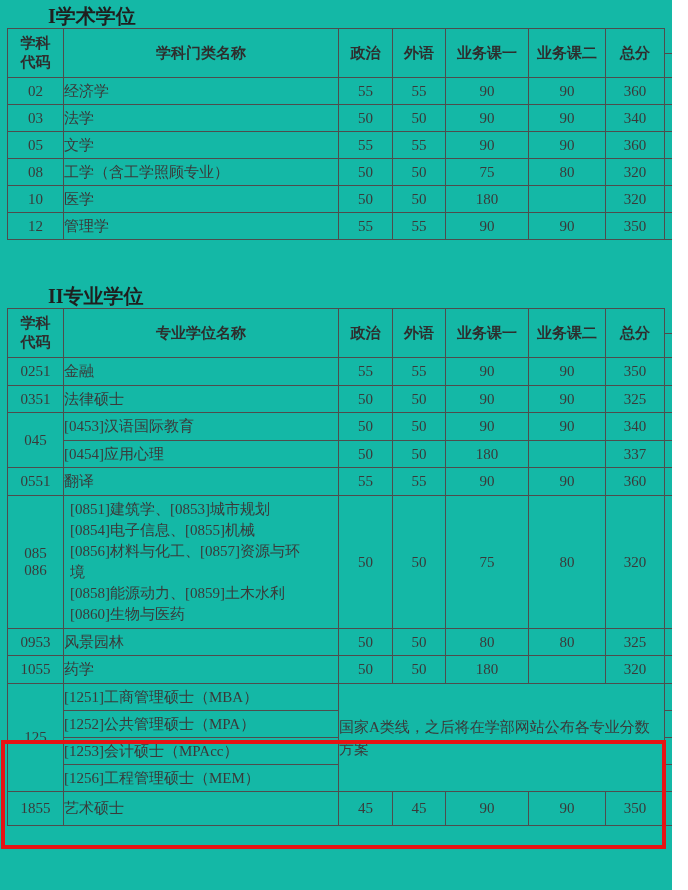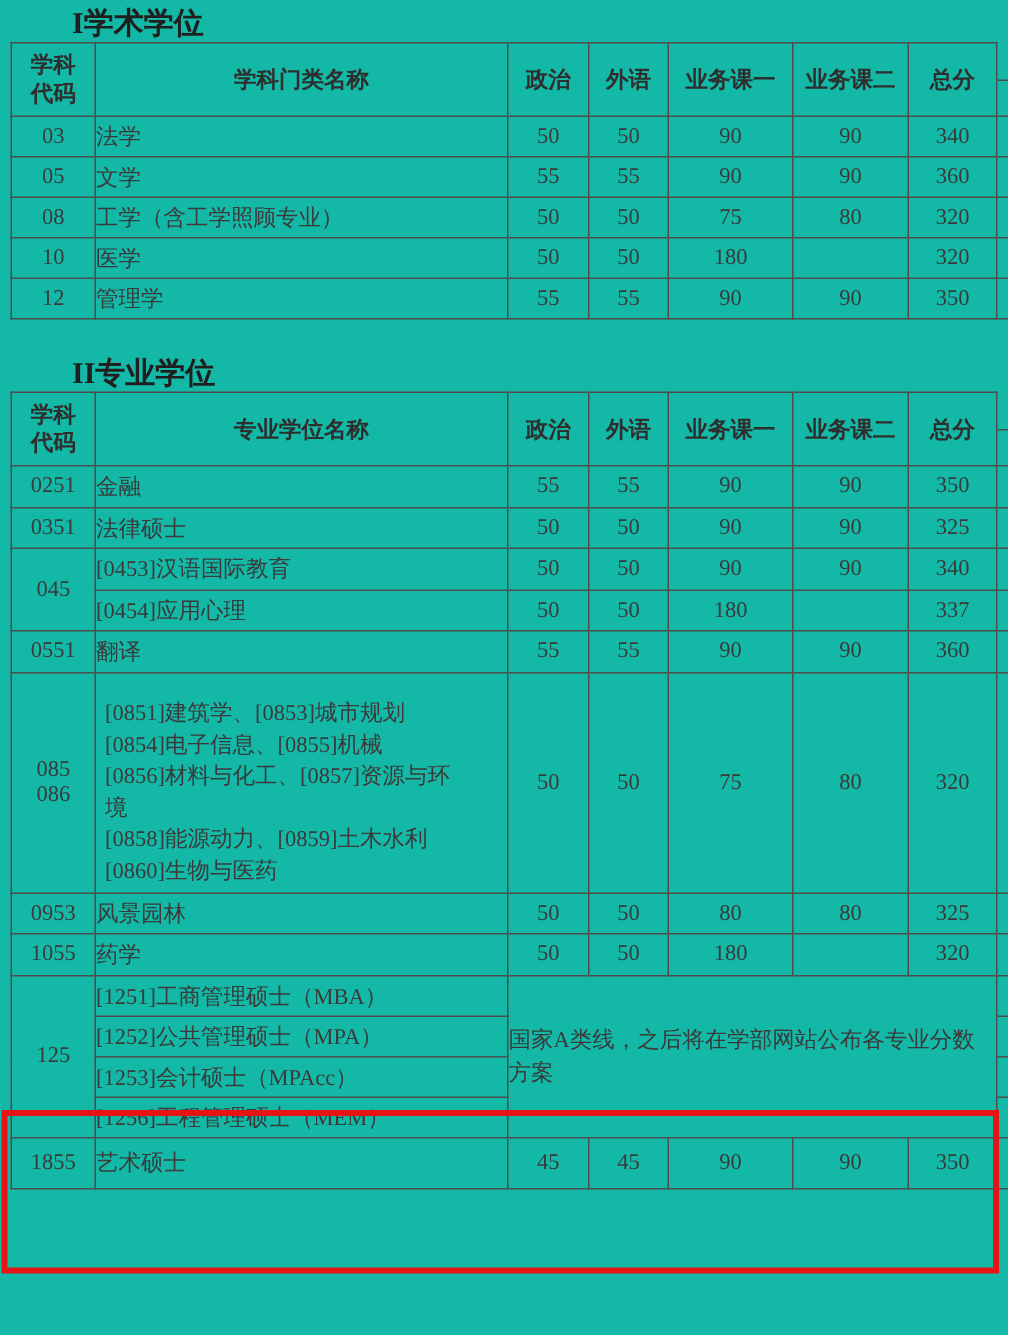--- a/index.html
+++ b/index.html
@@ -18,21 +18,21 @@
     overflow:hidden;
   }
   .section-title{
     margin:0;
     padding:4px 0 0 48px;
     font-size:20px;
     line-height:24px;
     font-weight:bold;
     color:#1f1f1f;
   }
-  .title-gap{margin-top:20px;}
+  .title-gap{margin-top:40px;}
   table.score{
     margin-left:7px;
     border-collapse:collapse;
     table-layout:fixed;
     width:679px;
   }
   table.score td, table.score th{
     border:1px solid var(--line);
     font-size:15px;
     color:var(--text);
@@ -42,21 +42,21 @@
   }
   table.score th{
     font-weight:bold;
     text-align:center;
     color:#2e2e2e;
   }
   .pre{white-space:pre-line;}
   .code{text-align:center;}
   .name{text-align:left;padding:0 8px 0 6px;}
   .name.center{text-align:center;padding:0;}
-  .name.multiline{white-space:pre-line;line-height:21px;padding:17px 30px 3px 6px;}
+  .name.multiline{white-space:pre-line;line-height:21px;padding:3px 30px 3px 6px;}
   .score-val{text-align:center;}
   .note{text-align:left;padding:2px 10px 2px 8px;line-height:22px;margin-top:45px;}
   
   td.ov, th.ov{border:none;border-top:1px solid var(--line);}
   thead th.ov{border:none;vertical-align:top;padding:0;}
   .mid-dash{height:25px;width:100%;border-bottom:1px solid var(--line);}
   td.ov-bottom{border-bottom:1px solid var(--line);}
   tr.h49{height:49px;}
   tr.h27{height:27px;}
   tr.h28{height:28px;}
@@ -100,20 +100,30 @@
         <th>业务课一</th>
         <th>业务课二</th>
         <th>总分</th>
         <th class="ov">
             <div class="mid-dash"></div>
           </th>
       </tr>
     </thead>
     <tbody>
       <tr class="h27">
+        <td class="code">02</td>
+        <td class="name">经济学</td>
+        <td class="score-val">55</td>
+        <td class="score-val">55</td>
+        <td class="score-val">90</td>
+        <td class="score-val">90</td>
+        <td class="score-val">360</td>
+        <td class="ov"></td>
+      </tr>
+      <tr class="h27">
         <td class="code">03</td>
         <td class="name">法学</td>
         <td class="score-val">50</td>
         <td class="score-val">50</td>
         <td class="score-val">90</td>
         <td class="score-val">90</td>
         <td class="score-val">340</td>
         <td class="ov"></td>
       </tr>
       <tr class="h27">

